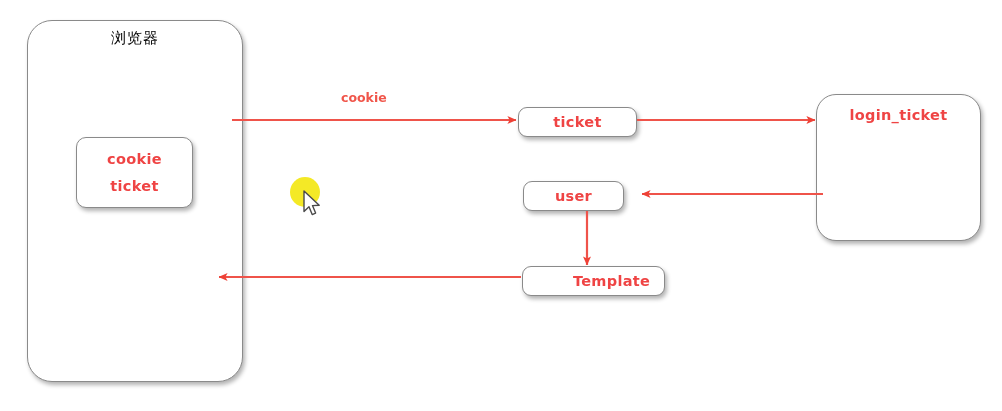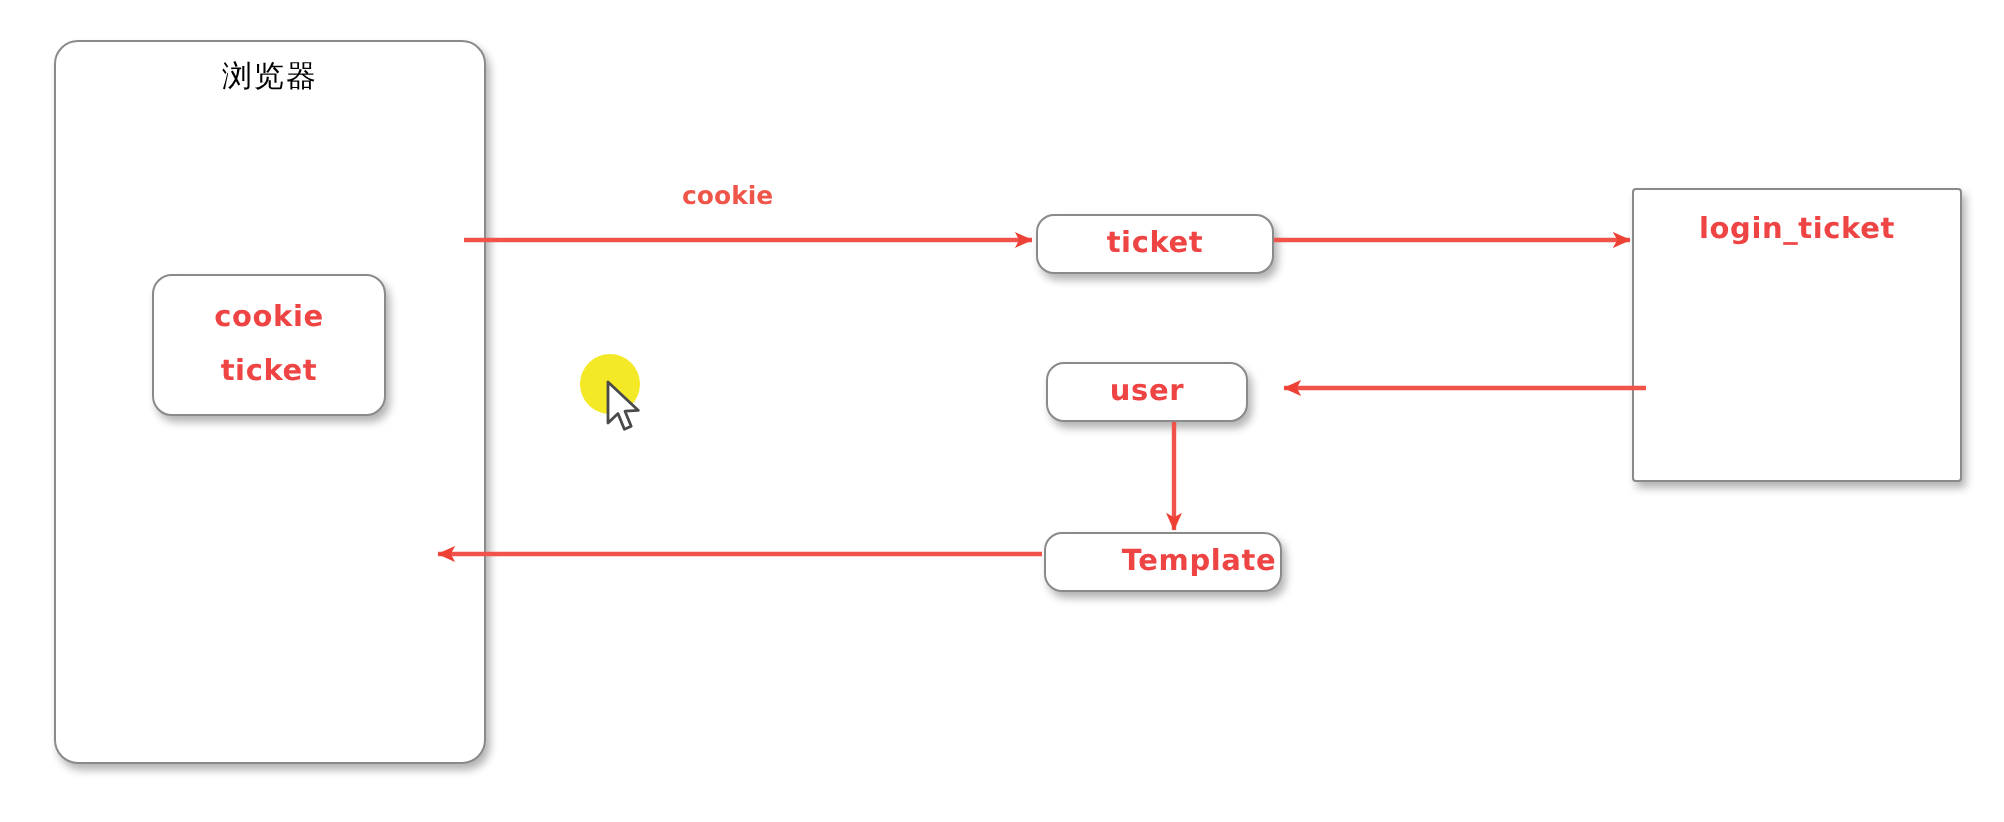--- a/index.html
+++ b/index.html
@@ -16,21 +16,21 @@
     height: 411px;
     background: #ffffff;
     overflow: hidden;
   }
   
   .node {
     position: absolute;
     box-sizing: border-box;
     background: #ffffff;
     border: 1px solid #8a8a8a;
-    border-radius: 2px;
+    border-radius: 20px;
     box-shadow: 2px 3px 4px rgba(0,0,0,0.30);
   }
   .container-node {
     border-radius: 12px;
   }
   .node-title {
     position: absolute;
     left: 0;
     right: 0;
     text-align: center;
@@ -109,39 +109,39 @@
     border-radius: 50%;
     background: #f3e713;
     opacity: 0.92;
   }
 </style>
 </head>
 <body>
 
 <div id="canvas">
 
-  <div class="node container-node" style="left:27px; top:20px; width:216px; height:362px;">
+  <div class="node container-node" style="left:27px; top:20px; width:216px; height:362px;border-radius:25px;">
     <div class="node-title cjk-title">浏览器</div>
   </div>
 
   <div class="node stack-node" style="left:76px; top:137px; width:117px; height:71px;">
     <span class="small-node-label">cookie</span>
     <span class="small-node-label">ticket</span>
   </div>
 
 
   <div class="node small-node" style="left:518px; top:107px; width:119px; height:30px;">
     <span class="small-node-label">ticket</span>
   </div>
 
   <div class="node small-node" style="left:523px; top:181px; width:101px; height:30px;">
     <span class="small-node-label">user</span>
   </div>
 
-  <div class="node small-node" style="left:522px; top:266px; width:119px; height:30px;padding-left:36px;">
+  <div class="node small-node" style="left:522px; top:266px; width:143px; height:30px;padding-left:36px;">
     <span class="small-node-label">Template</span>
   </div>
 
   <div class="node top-label-node" style="left:816px; top:94px; width:165px; height:147px;">
     <span class="small-node-label">login_ticket</span>
   </div>
 
   <svg id="wires" viewBox="0 0 1002 411">
     <defs>
       <marker id="arrow-red" markerWidth="9" markerHeight="8" refX="8.6" refY="4" orient="auto" markerUnits="userSpaceOnUse">

